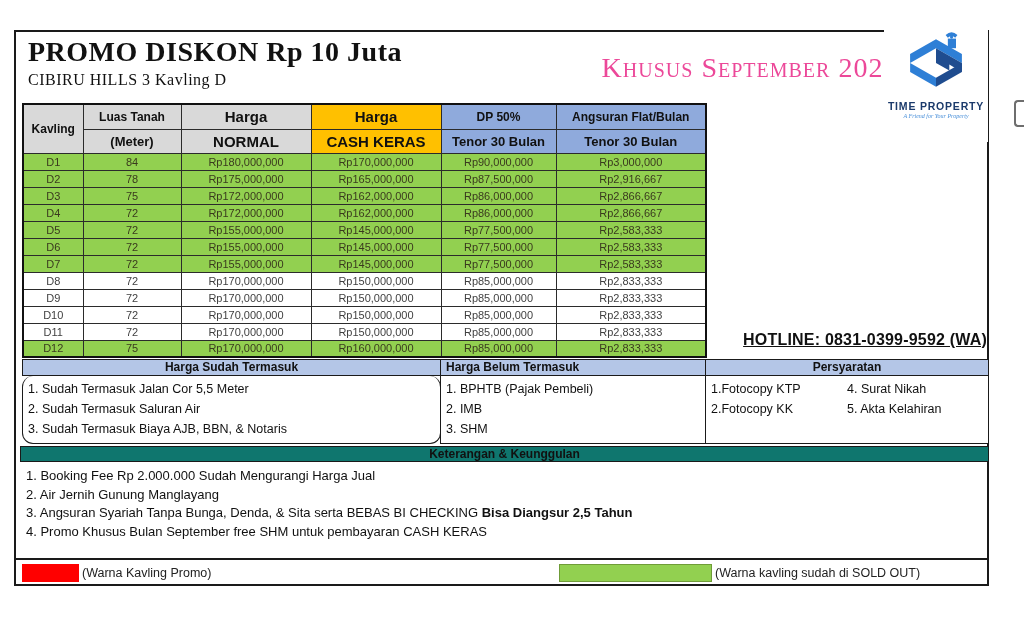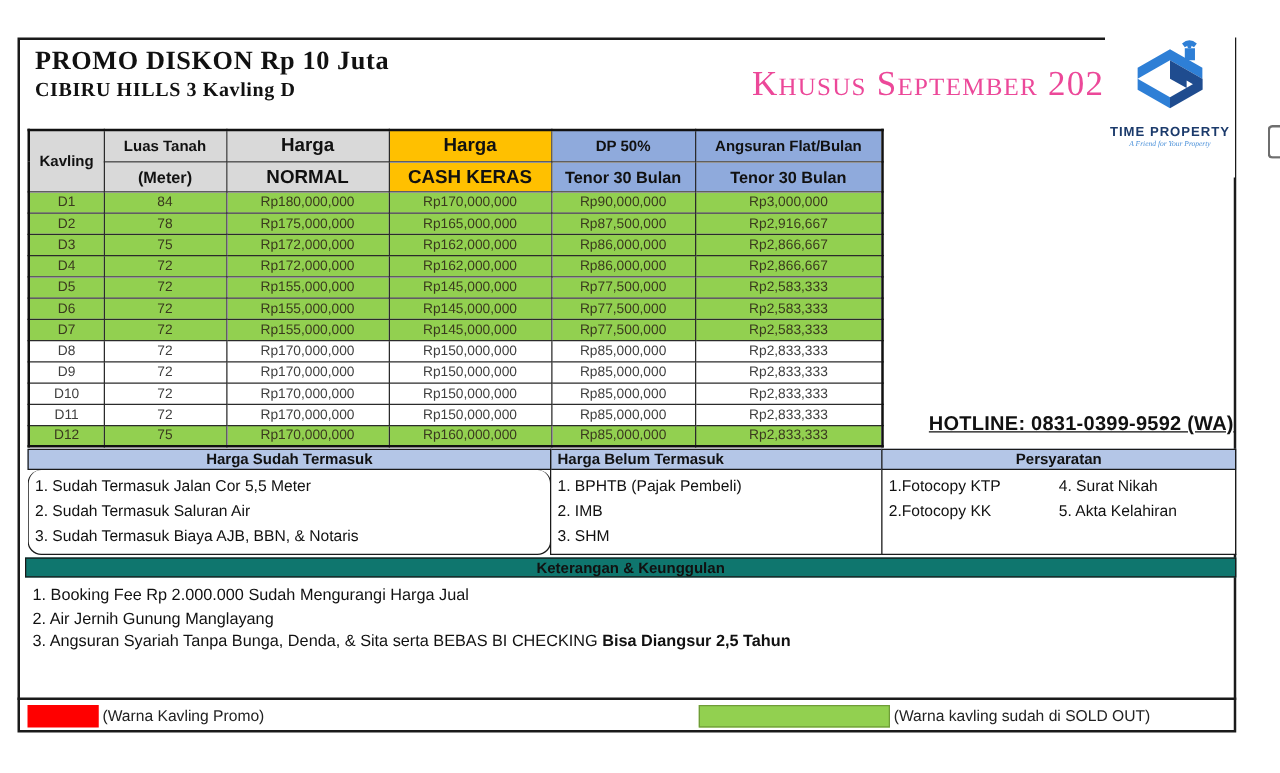--- a/index.html
+++ b/index.html
@@ -3,22 +3,22 @@
 <meta charset="utf-8">
 <style>
   * { margin:0; padding:0; box-sizing:border-box; }
   html,body { background:#fff; }
   body { font-family:"Liberation Sans", sans-serif; color:#111; }
   .sheet { position:relative; width:1024px; height:618px; background:#fff; overflow:hidden; }
 
   .outer-box { position:absolute; left:14px; top:30px; width:975px; height:556px; border:2px solid #1a1a1a; background:#fff; }
 
   .title-block { position:absolute; left:28px; top:36px; }
-  .title-main { font-family:"Liberation Serif", serif; font-weight:bold; font-size:21px; letter-spacing:.5px; }
-  .title-sub  { font-family:"Liberation Serif", serif; font-weight:bold; font-size:16px; margin-top:3px; letter-spacing:.5px; }
+  .title-main { font-family:"Liberation Serif", serif; font-weight:bold; font-size:28px; letter-spacing:.5px; }
+  .title-sub  { font-family:"Liberation Serif", serif; font-weight:normal; font-size:16px; margin-top:3px; letter-spacing:.5px; }
 
   .period { position:absolute; left:580px; top:52px; width:340px; text-align:center;
             font-family:"Liberation Serif", serif; font-size:28px; font-variant:small-caps; letter-spacing:1px; color:#ec4899; }
 
   .logo-box { position:absolute; left:884px; top:24px; width:104px; height:118px; background:#fff; z-index:3; text-align:center; }
   .logo-box svg { display:block; margin:2px auto 0; }
   .logo-name { font-size:10.5px; font-weight:bold; color:#1b3a6b; letter-spacing:.8px; white-space:nowrap; }
   .logo-tagline { font-family:"Liberation Serif", serif; font-style:italic; font-size:6px; color:#4a90d9; margin-top:1px; }
 
   .clipped-box { position:absolute; left:1014px; top:100px; width:12px; height:27px; background:#fff;
@@ -246,20 +246,21 @@
         <div class="li">4. Surat Nikah</div>
         <div class="li">5. Akta Kelahiran</div>
       </div>
   </div>
 
   <div class="ket-bar">Keterangan &amp; Keunggulan</div>
   <div class="ket-list" id="ket-list">
       <div class="li"><span>1. Booking Fee Rp 2.000.000  Sudah Mengurangi Harga Jual</span></div>
       <div class="li"><span>2. Air Jernih Gunung Manglayang</span></div>
       <div class="li"><span>3. Angsuran Syariah Tanpa Bunga, Denda, &amp; Sita serta  BEBAS BI CHECKING </span><b>Bisa Diangsur 2,5 Tahun</b></div>
+      <div class="li"><span>4. Promo Khusus Bulan September  free SHM untuk pembayaran CASH KERAS</span></div>
     </div>
 
   <div class="legend-divider"></div>
   <div class="swatch-promo"></div>
   <div class="label-promo">(Warna Kavling Promo)</div>
   <div class="swatch-sold"></div>
   <div class="label-sold">(Warna kavling sudah di SOLD OUT)</div>
 
 </div>
 

